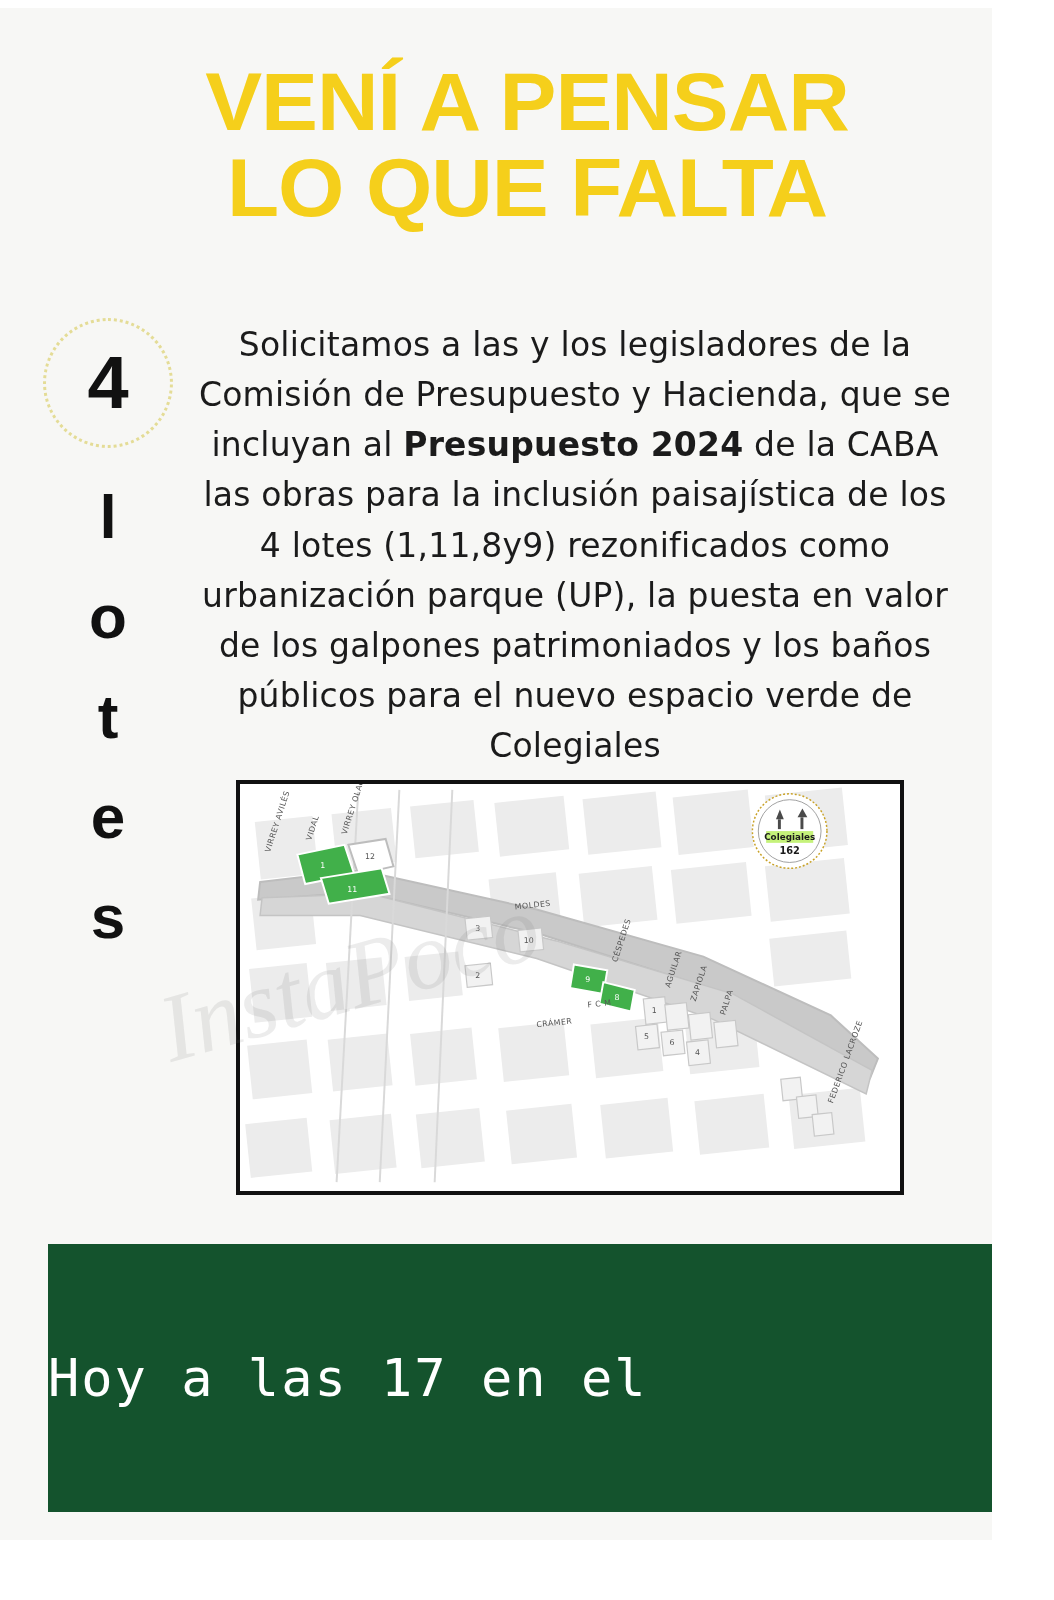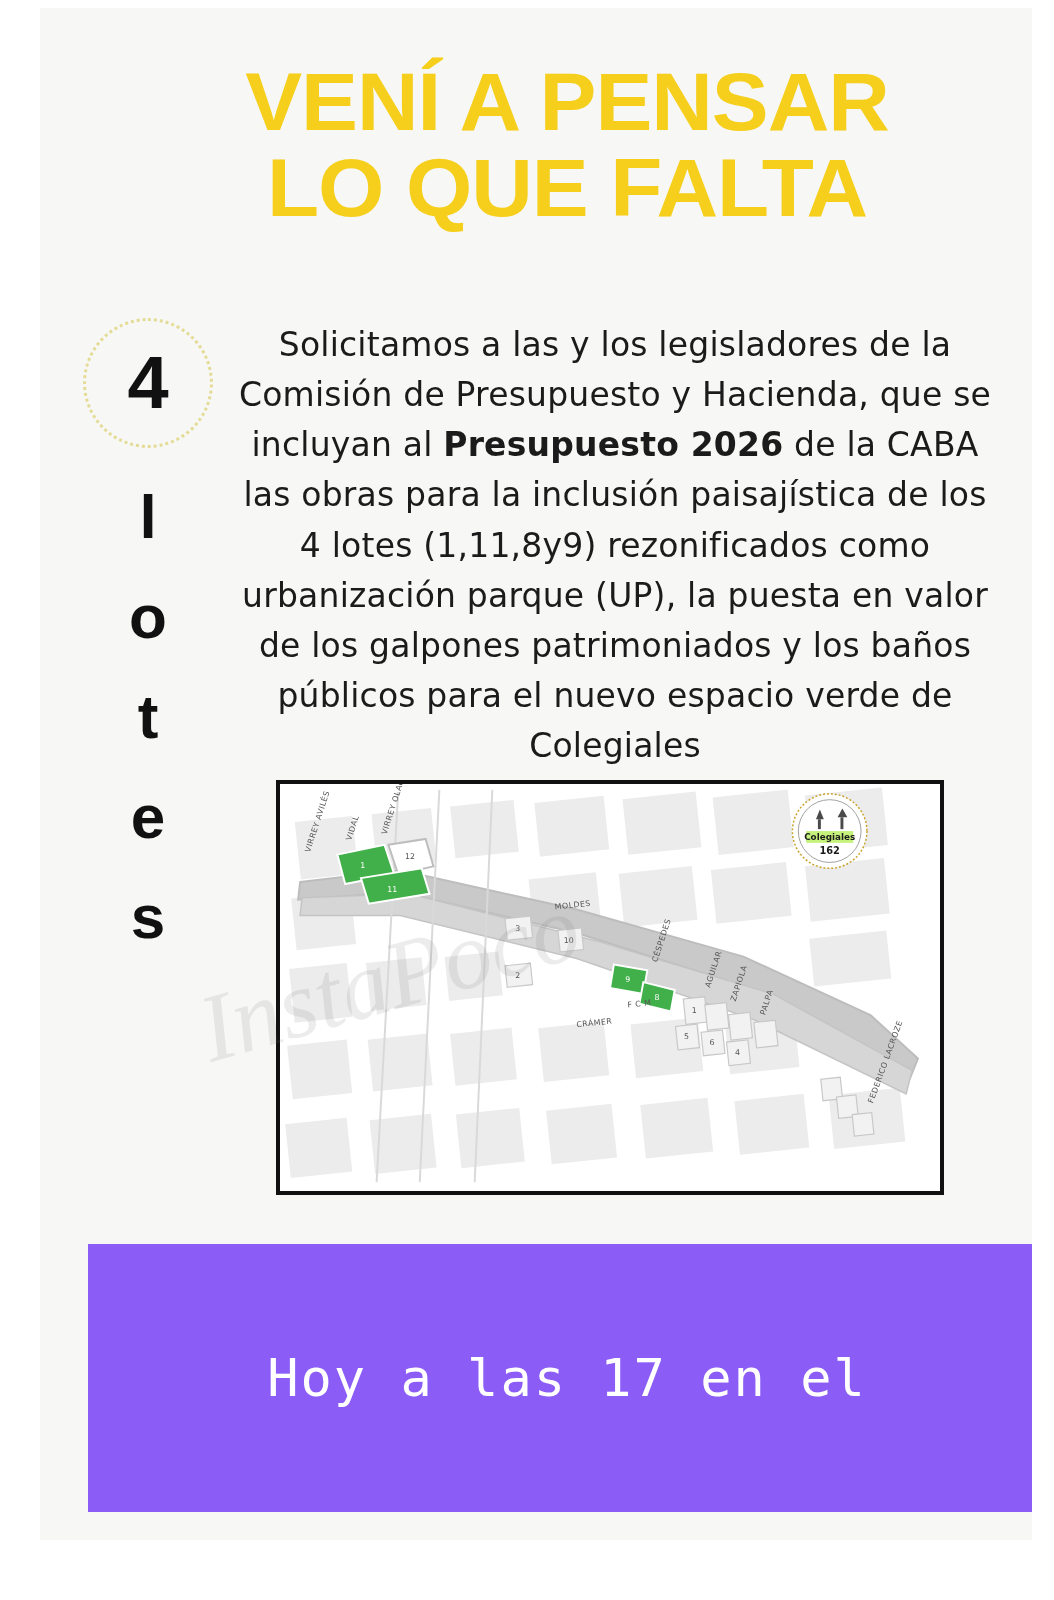--- a/index.html
+++ b/index.html
@@ -14,21 +14,20 @@
     font-family: "DejaVu Sans", sans-serif;
     position: relative;
   }
   .poster {
     position: absolute;
     left: 0; top: 0;
     width: 992px;
     height: 1600px;
     background: #f7f7f5;
     overflow: hidden;
-    margin-left: 40px;
   }
   
   .headline {
     position: absolute;
     left: 0;
     top: 62px;
     width: 1054px;
     text-align: center;
     color: #f5cf1b;
     font-family: "Liberation Sans", sans-serif;
@@ -117,23 +116,23 @@
     white-space: nowrap;
   }
 
   
   .footer {
     position: absolute;
     left: 48px;
     top: 1244px;
     width: 958px;
     height: 268px;
-    background: #8b5cf6;
+    background: #14532d;
     display: flex;
-    align-items: center;
+    align-items: flex-start;
     justify-content: center;
     flex-direction: column;
   }
   .footer-line {
     color: #ffffff;
     font-family: "DejaVu Sans Mono", monospace;
     font-size: 52px;
     line-height: 1.55;
     letter-spacing: 2px;
     text-align: center;
@@ -161,21 +160,21 @@
   <div class="vertical-word">
     <div class="circle">4</div>
     <span class="letter">l</span>
     <span class="letter">o</span>
     <span class="letter">t</span>
     <span class="letter">e</span>
     <span class="letter">s</span>
   </div>
 
   <div class="body-text">
-    <span>Solicitamos a las y los legisladores de la Comisión de Presupuesto y Hacienda, que se incluyan al </span><b>Presupuesto 2026</b><span> de la CABA las obras para la inclusión paisajística de los 4 lotes (1,11,8y9) rezonificados como urbanización parque (UP), la puesta en valor de los galpones patrimoniados y los baños públicos para el nuevo espacio verde de Colegiales</span>
+    <span>Solicitamos a las y los legisladores de la Comisión de Presupuesto y Hacienda, que se incluyan al </span><b>Presupuesto 2024</b><span> de la CABA las obras para la inclusión paisajística de los 4 lotes (1,11,8y9) rezonificados como urbanización parque (UP), la puesta en valor de los galpones patrimoniados y los baños públicos para el nuevo espacio verde de Colegiales</span>
   </div>
 
   <div class="map-frame">
     <svg class="map-svg" viewBox="0 0 668 415">
       <rect x="0" y="0" width="668" height="415" fill="#ffffff"></rect>
 
       <g fill="#ececec" stroke="#ffffff" stroke-width="3">
         <rect x="14" y="34" width="62" height="62" transform="rotate(-6 45 65)"></rect>
         <rect x="92" y="26" width="64" height="58" transform="rotate(-6 124 55)"></rect>
         <rect x="172" y="18" width="68" height="56" transform="rotate(-6 206 46)"></rect>

